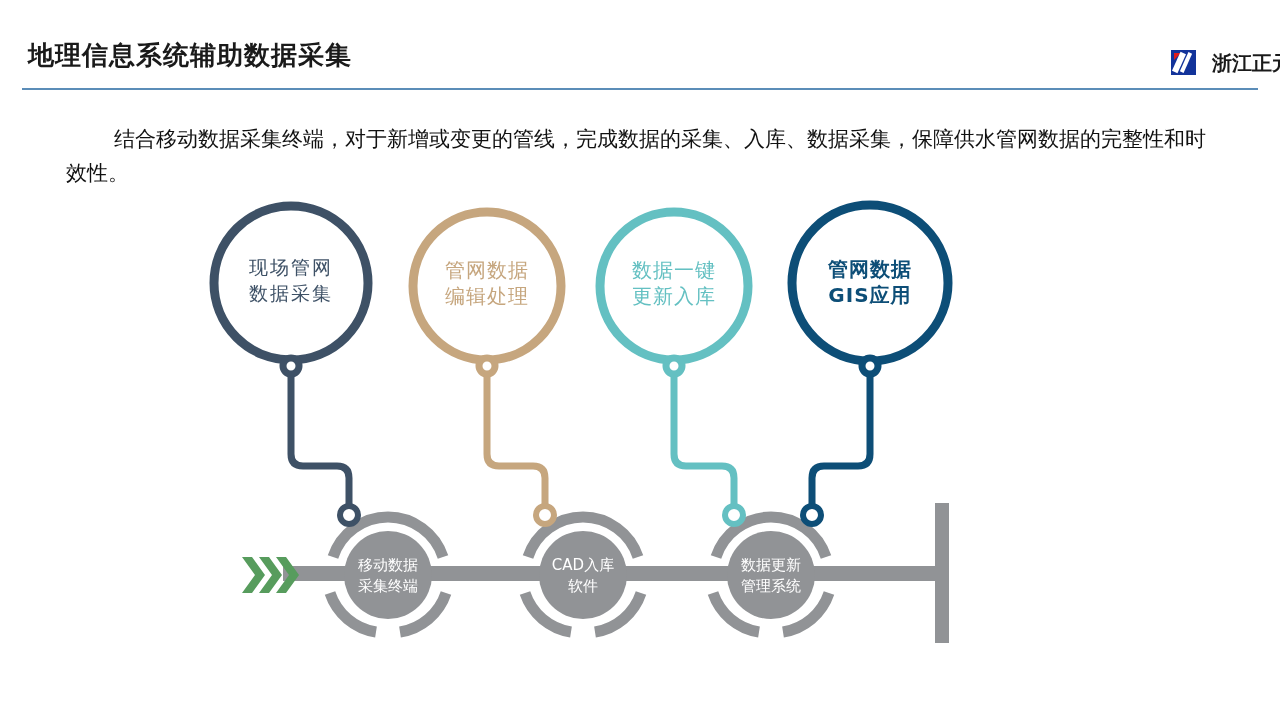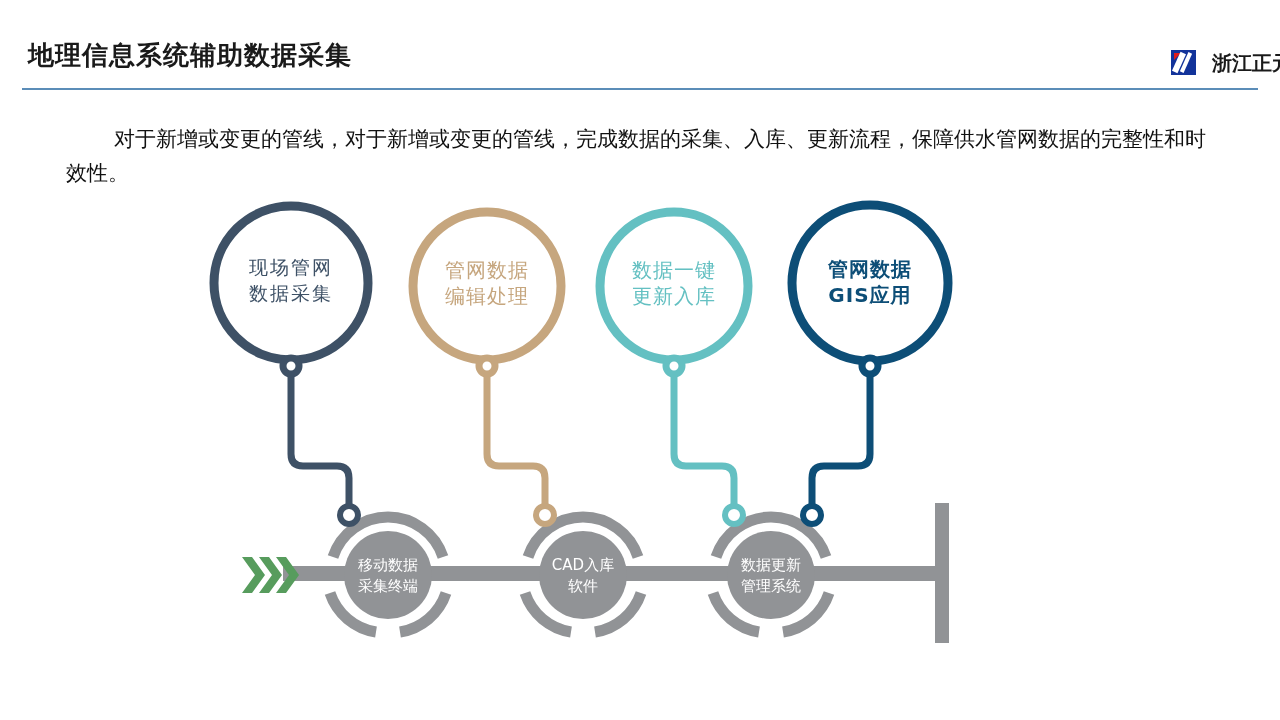--- a/index.html
+++ b/index.html
@@ -65,21 +65,21 @@
     <div class="logo">
       <span class="logo-mark">
         <span class="tri"></span>
         <span class="slash"></span>
         <span class="slash2"></span>
       </span>
       <span class="logo-text">浙江正元</span>
     </div>
   </div>
 
-  <div class="para">对于新增或变更的管线，对于新增或变更的管线，完成数据的采集、入库、更新流程，保障供水管网数据的完整性和时效性。</div>
+  <div class="para">结合移动数据采集终端，对于新增或变更的管线，完成数据的采集、入库、数据采集，保障供水管网数据的完整性和时效性。</div>
 
   <div class="diagram">
     <svg width="1280" height="500" viewBox="0 0 1280 500" xmlns="http://www.w3.org/2000/svg">
 
       <g>
         <rect x="283" y="388" width="660" height="15" fill="#919396"></rect>
         <rect x="935" y="325" width="14" height="140" fill="#919396"></rect>
       </g>
 
       <g fill="#579c5d">

